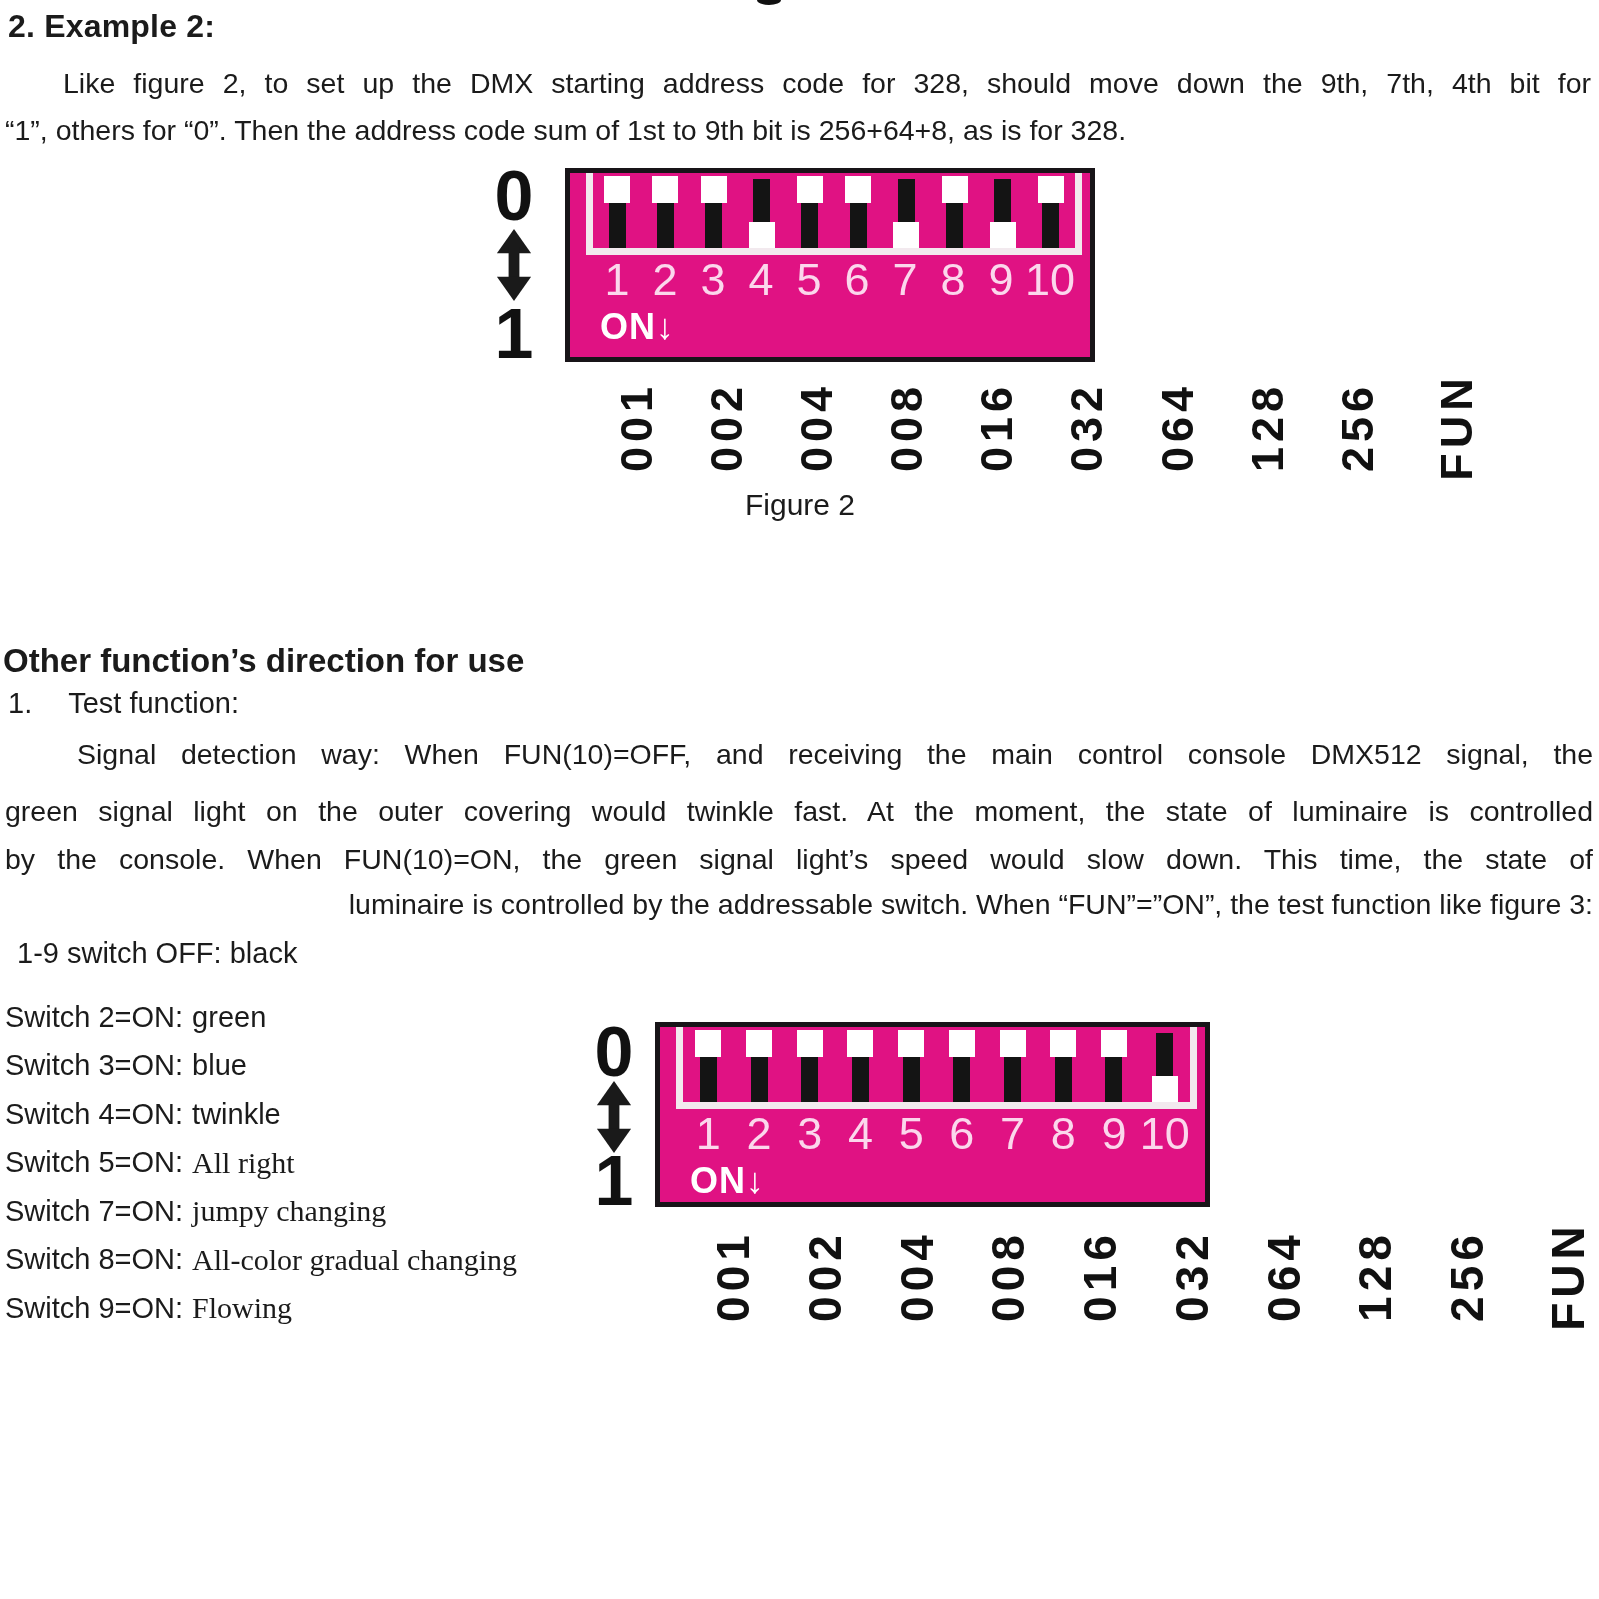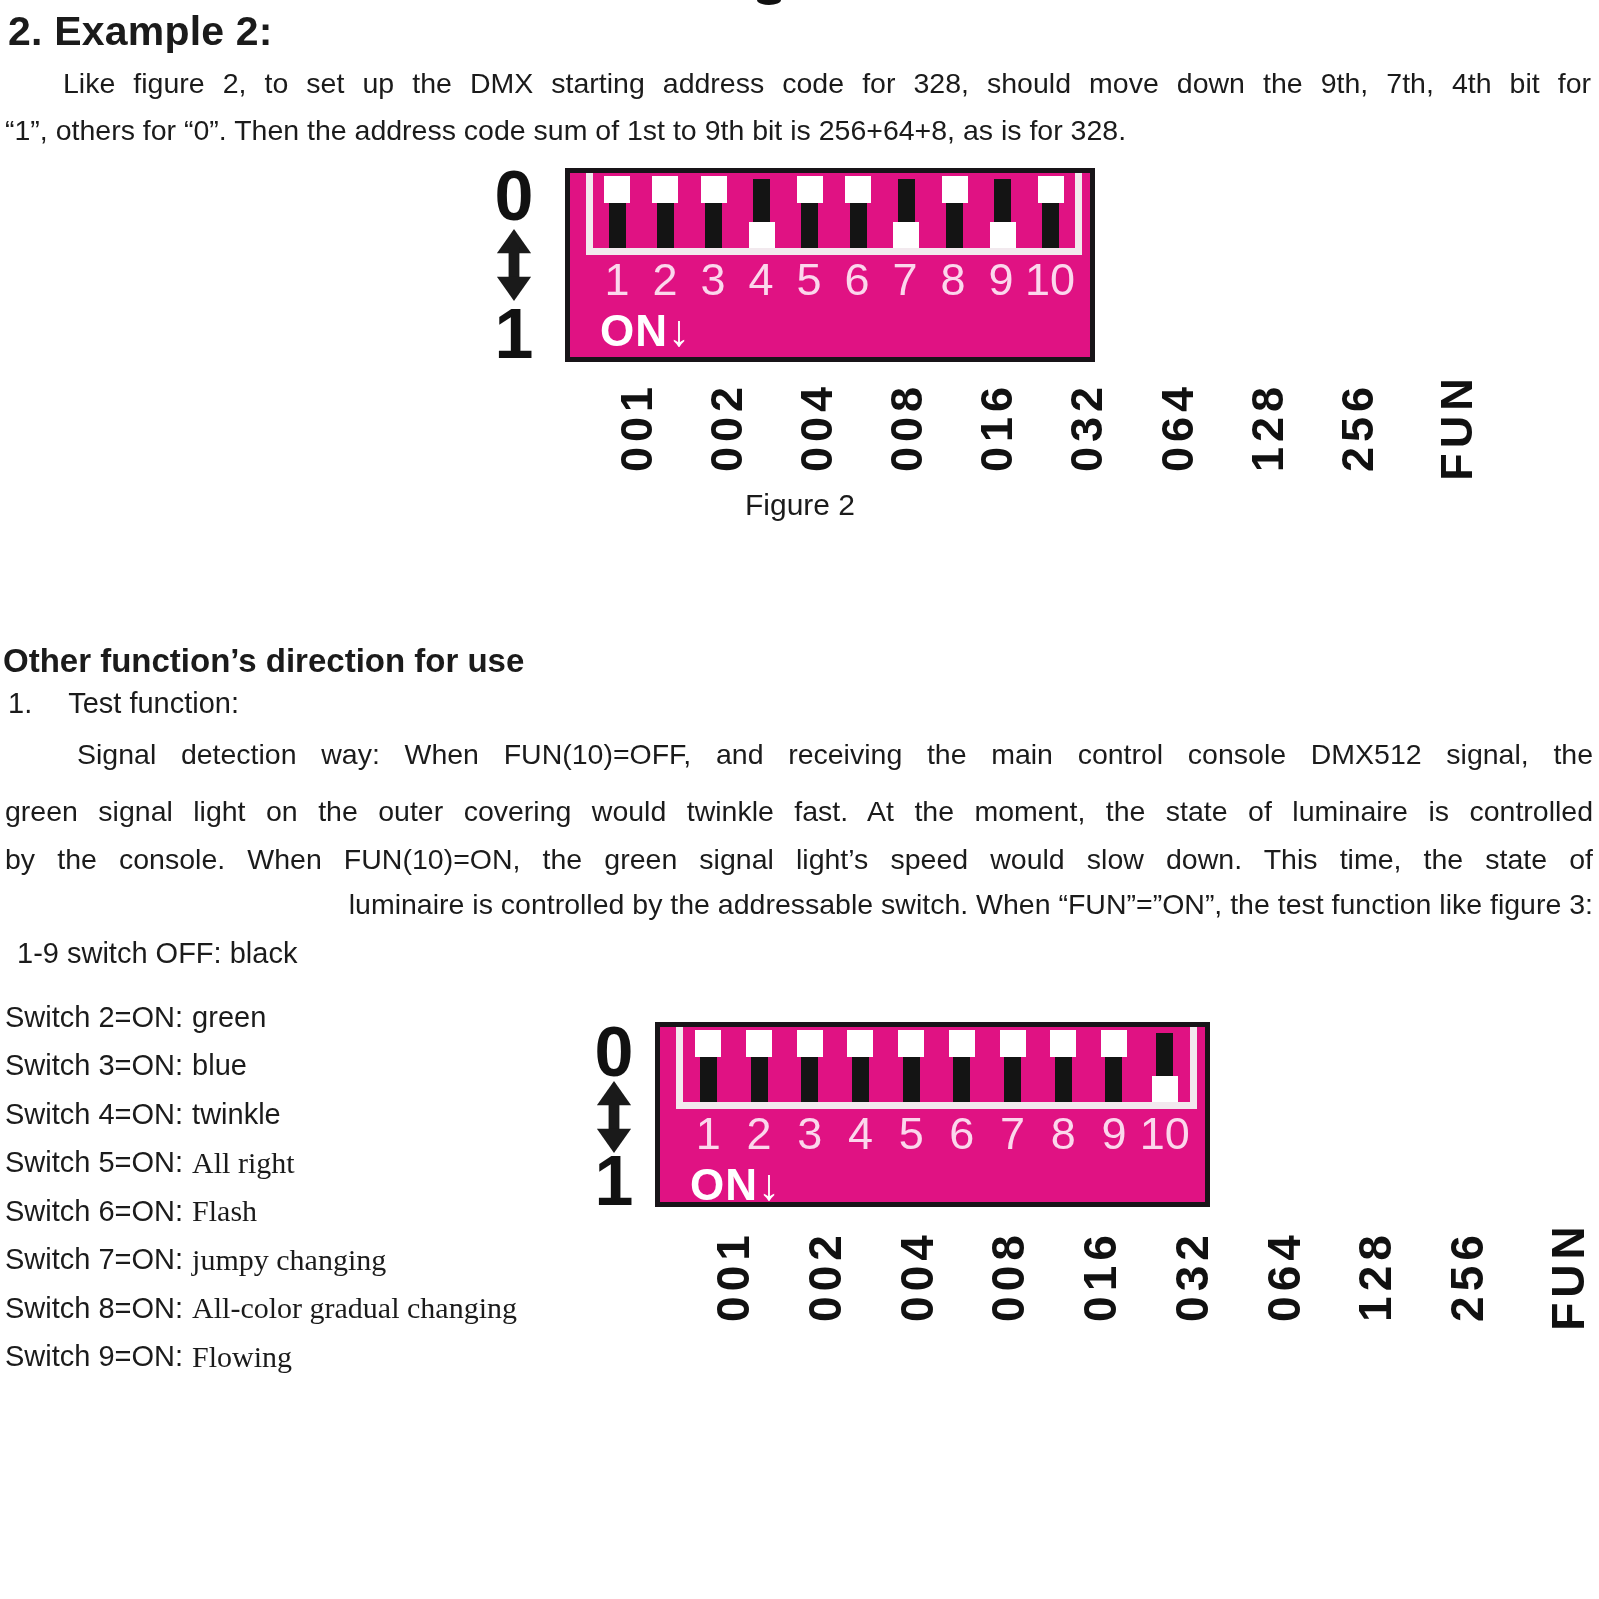--- a/index.html
+++ b/index.html
@@ -7,21 +7,21 @@
     width:1599px;height:1599px;position:relative;overflow:hidden;
     font-family:"Liberation Sans",sans-serif;color:#1b1b1b;
     -webkit-font-smoothing:antialiased;
   }
   .abs{position:absolute;}
 
   
   .top-blob{left:757px;top:-5px;width:24px;height:10px;background:#111;border-radius:50%;}
 
   
-  .h-example{left:8px;top:8px;font-size:41px;font-weight:700;letter-spacing:.2px;}
+  .h-example{left:8px;top:8px;font-size:32px;font-weight:700;letter-spacing:.2px;}
   .para1{left:5px;top:60px;width:1586px;font-size:28.5px;line-height:47px;}
   .para2{left:5px;top:733px;width:1588px;font-size:28.5px;}
   .line{display:block;}
   .jl{text-align:justify;text-align-last:justify;}
   .ind1{padding-left:58px;}
   .ind2{padding-left:72px;}
   .p2l{position:absolute;left:0;right:0;}
   .p2l0{top:5px;}
   .p2l1{top:62px;}
   .p2l2{top:110px;}
@@ -57,21 +57,21 @@
         border-left:7px solid #f2e9ee;border-right:7px solid #f2e9ee;border-bottom:7px solid #f2e9ee;
         display:flex;}
   .sw{flex:1;display:flex;align-items:center;padding-top:3px;}
   .sw.up{flex-direction:column;}
   .sw.down{flex-direction:column-reverse;padding-top:6px;}
   .handle{width:26px;height:27px;background:#ffffff;display:block;}
   .slot{width:17px;height:45px;background:#141414;display:block;}
 
   .numrow{margin:0 15px 0 23px;height:50px;display:flex;align-items:center;}
   .num{flex:1;text-align:center;font-size:45px;color:#fbd7ec;line-height:50px;}
-  .onrow{padding-left:30px;margin-top:1px;font-size:44px;font-weight:700;color:#ffffff;letter-spacing:1px;}
+  .onrow{padding-left:30px;margin-top:1px;font-size:36px;font-weight:700;color:#ffffff;letter-spacing:1px;}
   .onarrow{font-weight:700;}
 
   .bitlabels{position:absolute;display:flex;}
   .fig-a .bitlabels{left:104px;top:203px;width:468px;height:112px;}
   .fig-b .bitlabels{left:99px;top:197px;width:494px;height:118px;}
   .bl{flex:1;display:flex;align-items:center;justify-content:center;}
   .bl i{font-style:normal;font-weight:700;color:#111;transform:rotate(-90deg);
         font-size:45px;letter-spacing:5px;white-space:nowrap;}
   .fig-b .bl i{font-size:46px;}
 </style>
@@ -216,24 +216,20 @@
     </div>
     <div class="swrow">
       <span class="swlab">Switch 4=ON:</span>
       <span class="swval ">twinkle</span>
     </div>
     <div class="swrow">
       <span class="swlab">Switch 5=ON:</span>
       <span class="swval serif">All right</span>
     </div>
     <div class="swrow">
-      <span class="swlab">Switch 6=ON:</span>
-      <span class="swval serif">Flash</span>
-    </div>
-    <div class="swrow">
       <span class="swlab">Switch 7=ON:</span>
       <span class="swval serif">jumpy changing</span>
     </div>
     <div class="swrow">
       <span class="swlab">Switch 8=ON:</span>
       <span class="swval serif">All-color gradual changing</span>
     </div>
     <div class="swrow">
       <span class="swlab">Switch 9=ON:</span>
       <span class="swval serif">Flowing</span>

